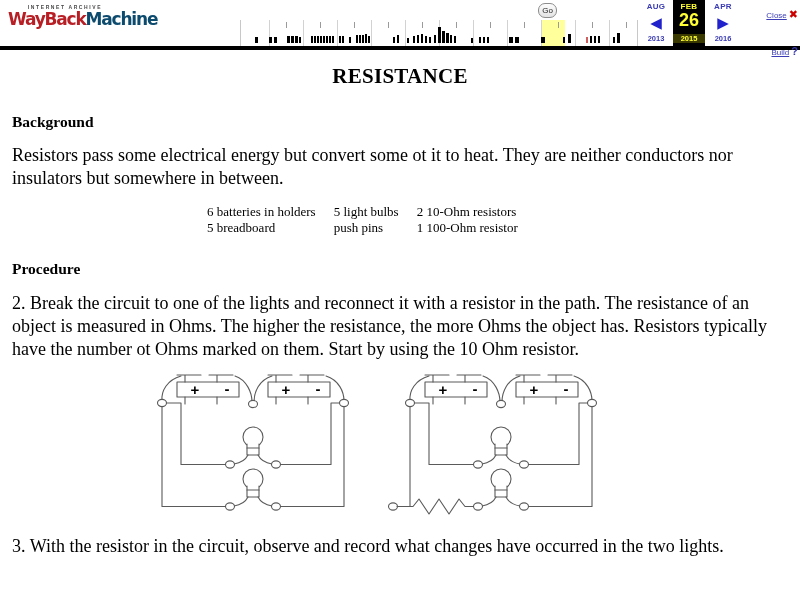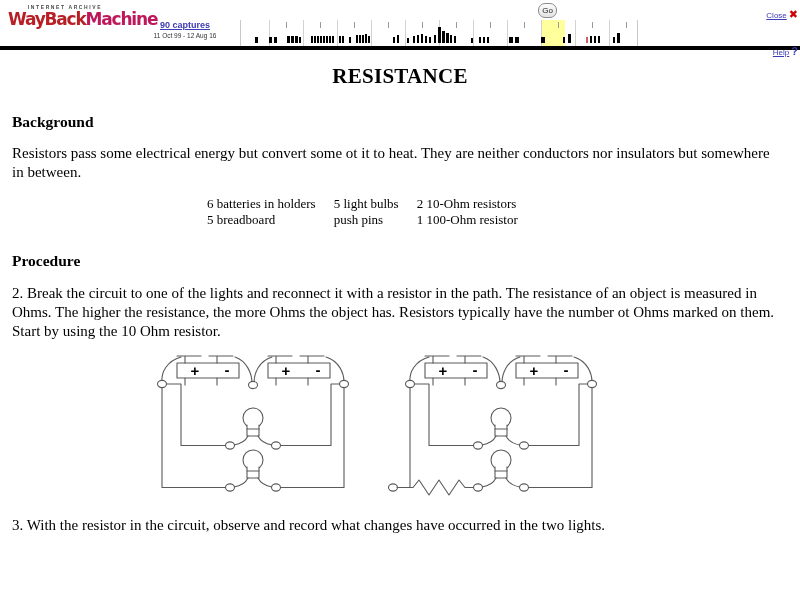--- a/index.html
+++ b/index.html
@@ -44,21 +44,21 @@
   #wb-logo .wbm-text {
     margin-top: 1px;
     font-family: "DejaVu Sans", "Liberation Sans", sans-serif;
     font-weight: bold;
     font-size: 17px;
     line-height: 17px;
     letter-spacing: -1.2px;
     white-space: nowrap;
   }
   #wb-logo .wbm-text .w1 { color: #b81f25; }
-  #wb-logo .wbm-text .w2 { color: #be185d; }
+  #wb-logo .wbm-text .w2 { color: #0c4a6e; }
 
   #wb-captures {
     position: absolute;
     left: 130px;
     top: 20px;
     width: 110px;
     text-align: center;
   }
   #wb-captures .cap-count {
     font-size: 9px;
@@ -246,21 +246,21 @@
     font-weight: bold;
     margin: 14px 0 0 0;
     letter-spacing: 0.3px;
   }
   .section-head {
     font-size: 15.5px;
     font-weight: bold;
     margin: 24px 0 0 0;
   }
   .para {
-    font-size: 15px;
+    font-size: 18px;
     line-height: 1.28;
     margin: 13px 7px 0 0;
   }
   #materials-table {
     margin: 14px 0 0 195px;
     border-collapse: collapse;
     font-size: 13px;
   }
   #materials-table td {
     padding: 0 18px 0 0;
@@ -280,24 +280,20 @@
 </head>
 <body>
 
 <div id="wayback-toolbar">
 
   <div id="wb-logo">
     <div class="ia-text">INTERNET ARCHIVE</div>
     <div class="wbm-text"><span class="w1">WayBack</span><span class="w2">Machine</span></div>
   </div>
 
-  <div id="wb-captures">
-    <span class="cap-count">90 captures</span>
-    <span class="cap-range">11 Oct 99 - 12 Aug 16</span>
-  </div>
 
   <div id="wb-go">Go</div>
 
   <div id="wb-timeline">
       <div class="hl" style="left: 300px; width: 24px;"></div>
       <div class="yr-sep" style="left: 28px;"></div>
       <div class="tick" style="left: 45px;"></div>
       <div class="yr-sep" style="left: 62px;"></div>
       <div class="tick" style="left: 79px;"></div>
       <div class="yr-sep" style="left: 96px;"></div>
@@ -365,24 +361,41 @@
       <div class="bar" style="left: 322px; width: 2px; height: 6px;"></div>
       <div class="bar" style="left: 327px; width: 3px; height: 9px;"></div>
       <div class="bar red" style="left: 345px; width: 2px; height: 6px;"></div>
       <div class="bar" style="left: 349px; width: 2px; height: 7px;"></div>
       <div class="bar" style="left: 353px; width: 2px; height: 7px;"></div>
       <div class="bar" style="left: 357px; width: 2px; height: 7px;"></div>
       <div class="bar" style="left: 372px; width: 2px; height: 6px;"></div>
       <div class="bar" style="left: 376px; width: 3px; height: 10px;"></div>
     </div>
 
+  <div id="wb-datenav">
+    <div class="mon-col prev" style="left:0;">
+      <div class="mon">AUG</div>
+      <div class="arrow">◀</div>
+      <div class="yr">2013</div>
+    </div>
+    <div class="mon-col center" style="left:33px;">
+      <div class="mon">FEB</div>
+      <div class="day">26</div>
+      <div class="yr">2015</div>
+    </div>
+    <div class="mon-col next" style="left:67px;">
+      <div class="mon">APR</div>
+      <div class="arrow">▶</div>
+      <div class="yr">2016</div>
+    </div>
+  </div>
 
   <div id="wb-links">
     <div class="close-row"><span class="lnk">Close</span><span class="x-icon">✖</span></div>
-    <div class="help-row"><span class="lnk">Help</span><span class="q-icon">?</span></div>
+    <div class="help-row"><span class="lnk">Build</span><span class="q-icon">?</span></div>
   </div>
 </div>
 
 <div id="page">
 
   <h1 id="page-title">RESISTANCE</h1>
 
   <h2 class="section-head">Background</h2>
   <p class="para">Resistors pass some electrical energy but convert some ot it to heat. They are neither conductors nor insulators but somewhere in between.</p>
 

